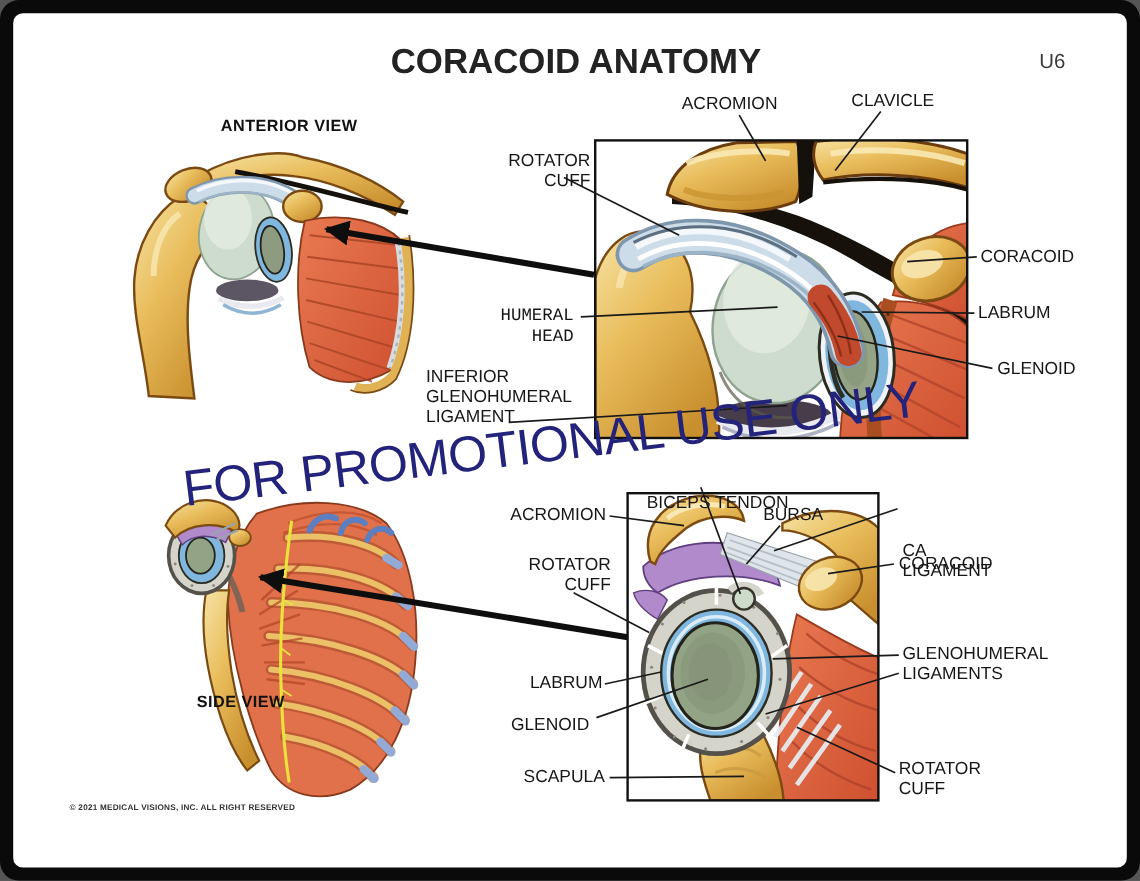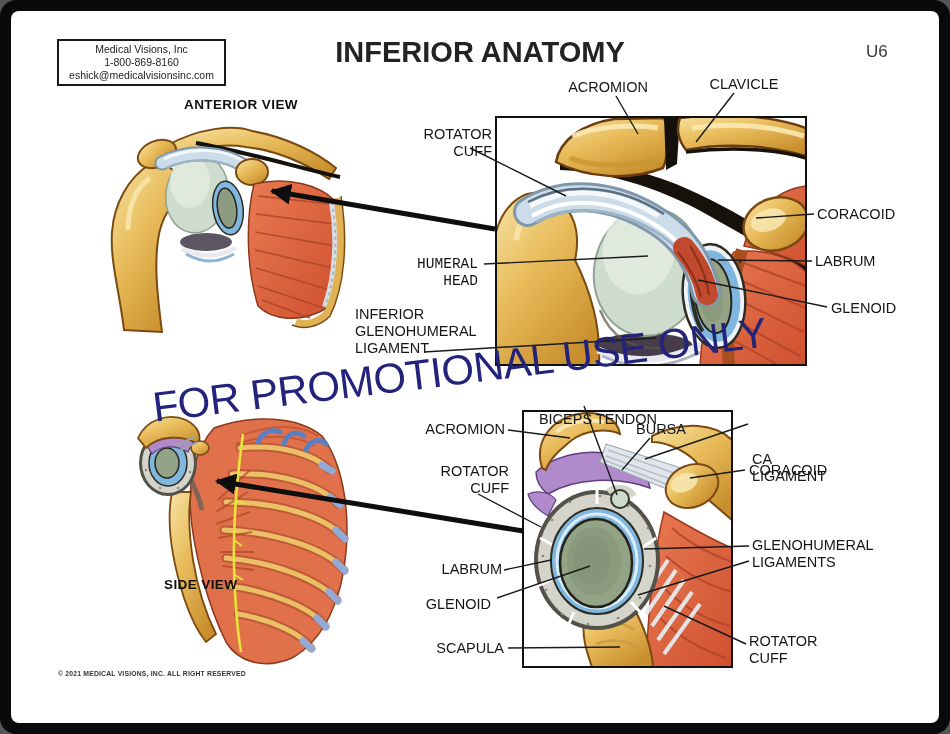--- a/index.html
+++ b/index.html
@@ -219,26 +219,21 @@
       <line x1="504" y1="570" x2="551" y2="560"></line>
       <line x1="497" y1="598" x2="590" y2="566"></line>
       <line x1="508" y1="648" x2="620" y2="647"></line>
       <line x1="746" y1="644" x2="664" y2="606"></line>
     </g>
 
     <line x1="495" y1="229" x2="272" y2="191" stroke="#0e0e0e" stroke-width="5" marker-end="url(#ah)"></line>
     <line x1="523" y1="531" x2="217" y2="481" stroke="#0e0e0e" stroke-width="5" marker-end="url(#ah)"></line>
   </svg>
 
-  <div class="contact">
-    <div>Medical Visions, Inc</div>
-    <div>1-800-869-8160</div>
-    <div>eshick@medicalvisionsinc.com</div>
-  </div>
-  <div class="title">INFERIOR ANATOMY</div>
+  <div class="title">CORACOID ANATOMY</div>
   <div class="ucode">U6</div>
 
   <div class="heading" style="left:167px;top:97px;margin-left:17px;">ANTERIOR VIEW</div>
   <div class="heading" style="left:122px;top:577px;margin-left:42px;">SIDE VIEW</div>
 
   <div class="lbl c" style="left:560px;top:79px;width:96px;">ACROMION</div>
   <div class="lbl c" style="left:702px;top:76px;width:84px;">CLAVICLE</div>
   <div class="lbl r" style="right:458px;top:126px;">ROTATOR
 CUFF</div>
   <div class="lbl r" style="right:472px;top:256px;font-family:Liberation Mono, monospace;">HUMERAL

